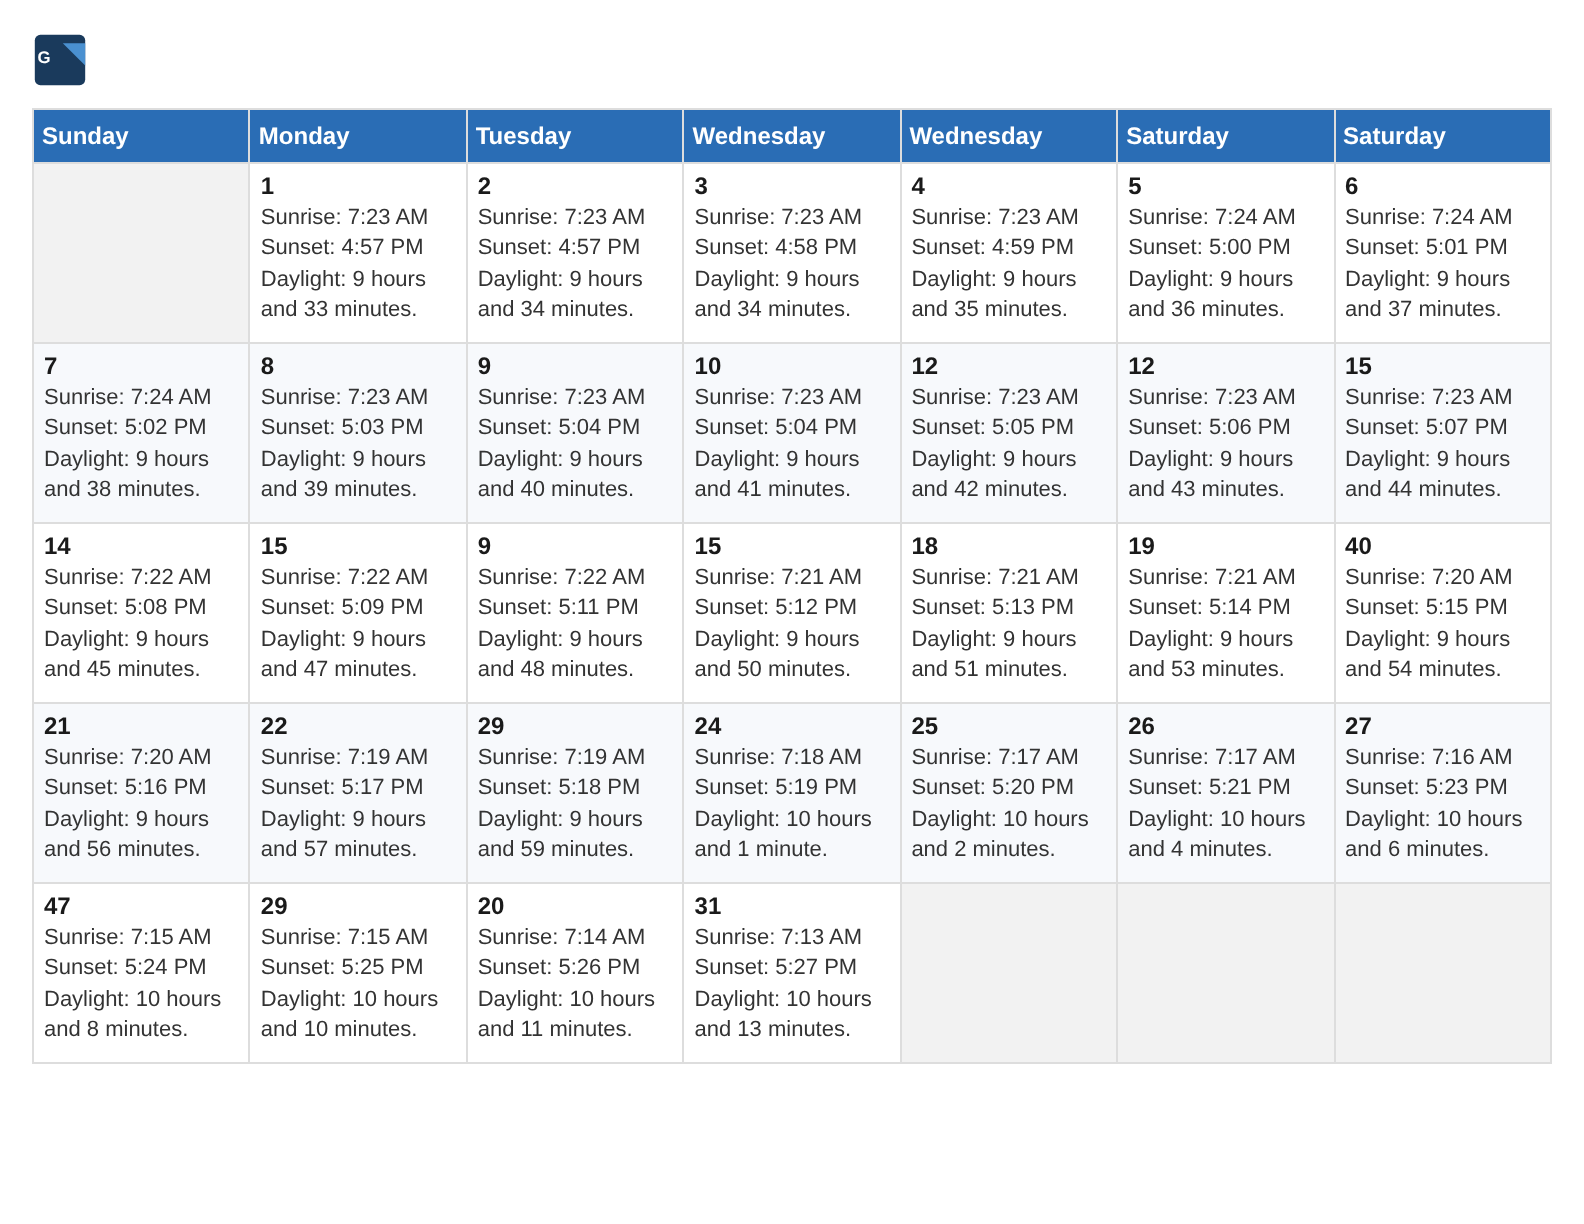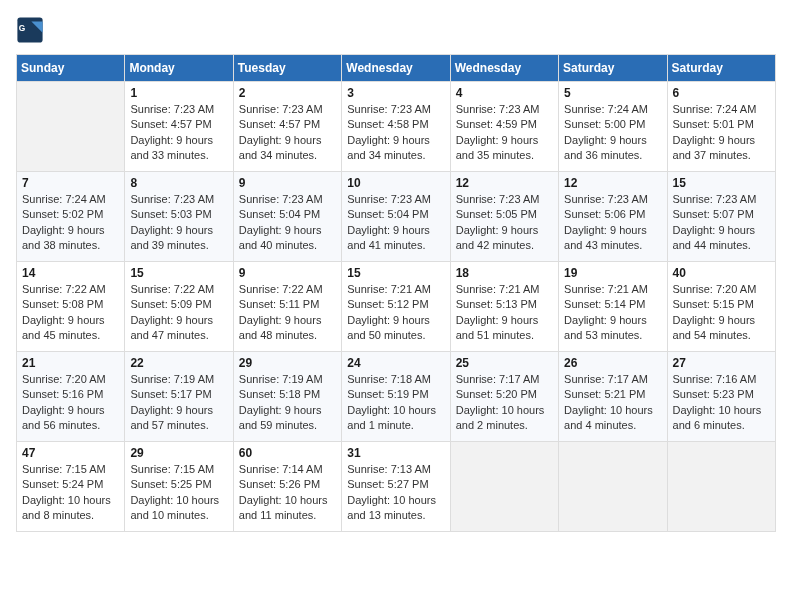--- a/index.html
+++ b/index.html
@@ -240,21 +240,21 @@
       <tr>
         <td>
           <span class="day-num">47</span>
           <div class="day-info">Sunrise: 7:15 AM<br>Sunset: 5:24 PM<br>Daylight: 10 hours<br>and 8 minutes.</div>
         </td>
         <td>
           <span class="day-num">29</span>
           <div class="day-info">Sunrise: 7:15 AM<br>Sunset: 5:25 PM<br>Daylight: 10 hours<br>and 10 minutes.</div>
         </td>
         <td>
-          <span class="day-num">60</span>
+          <span class="day-num">20</span>
           <div class="day-info">Sunrise: 7:14 AM<br>Sunset: 5:26 PM<br>Daylight: 10 hours<br>and 11 minutes.</div>
         </td>
         <td>
           <span class="day-num">31</span>
           <div class="day-info">Sunrise: 7:13 AM<br>Sunset: 5:27 PM<br>Daylight: 10 hours<br>and 13 minutes.</div>
         </td>
         <td class="empty"></td>
         <td class="empty"></td>
         <td class="empty"></td>
       </tr>

